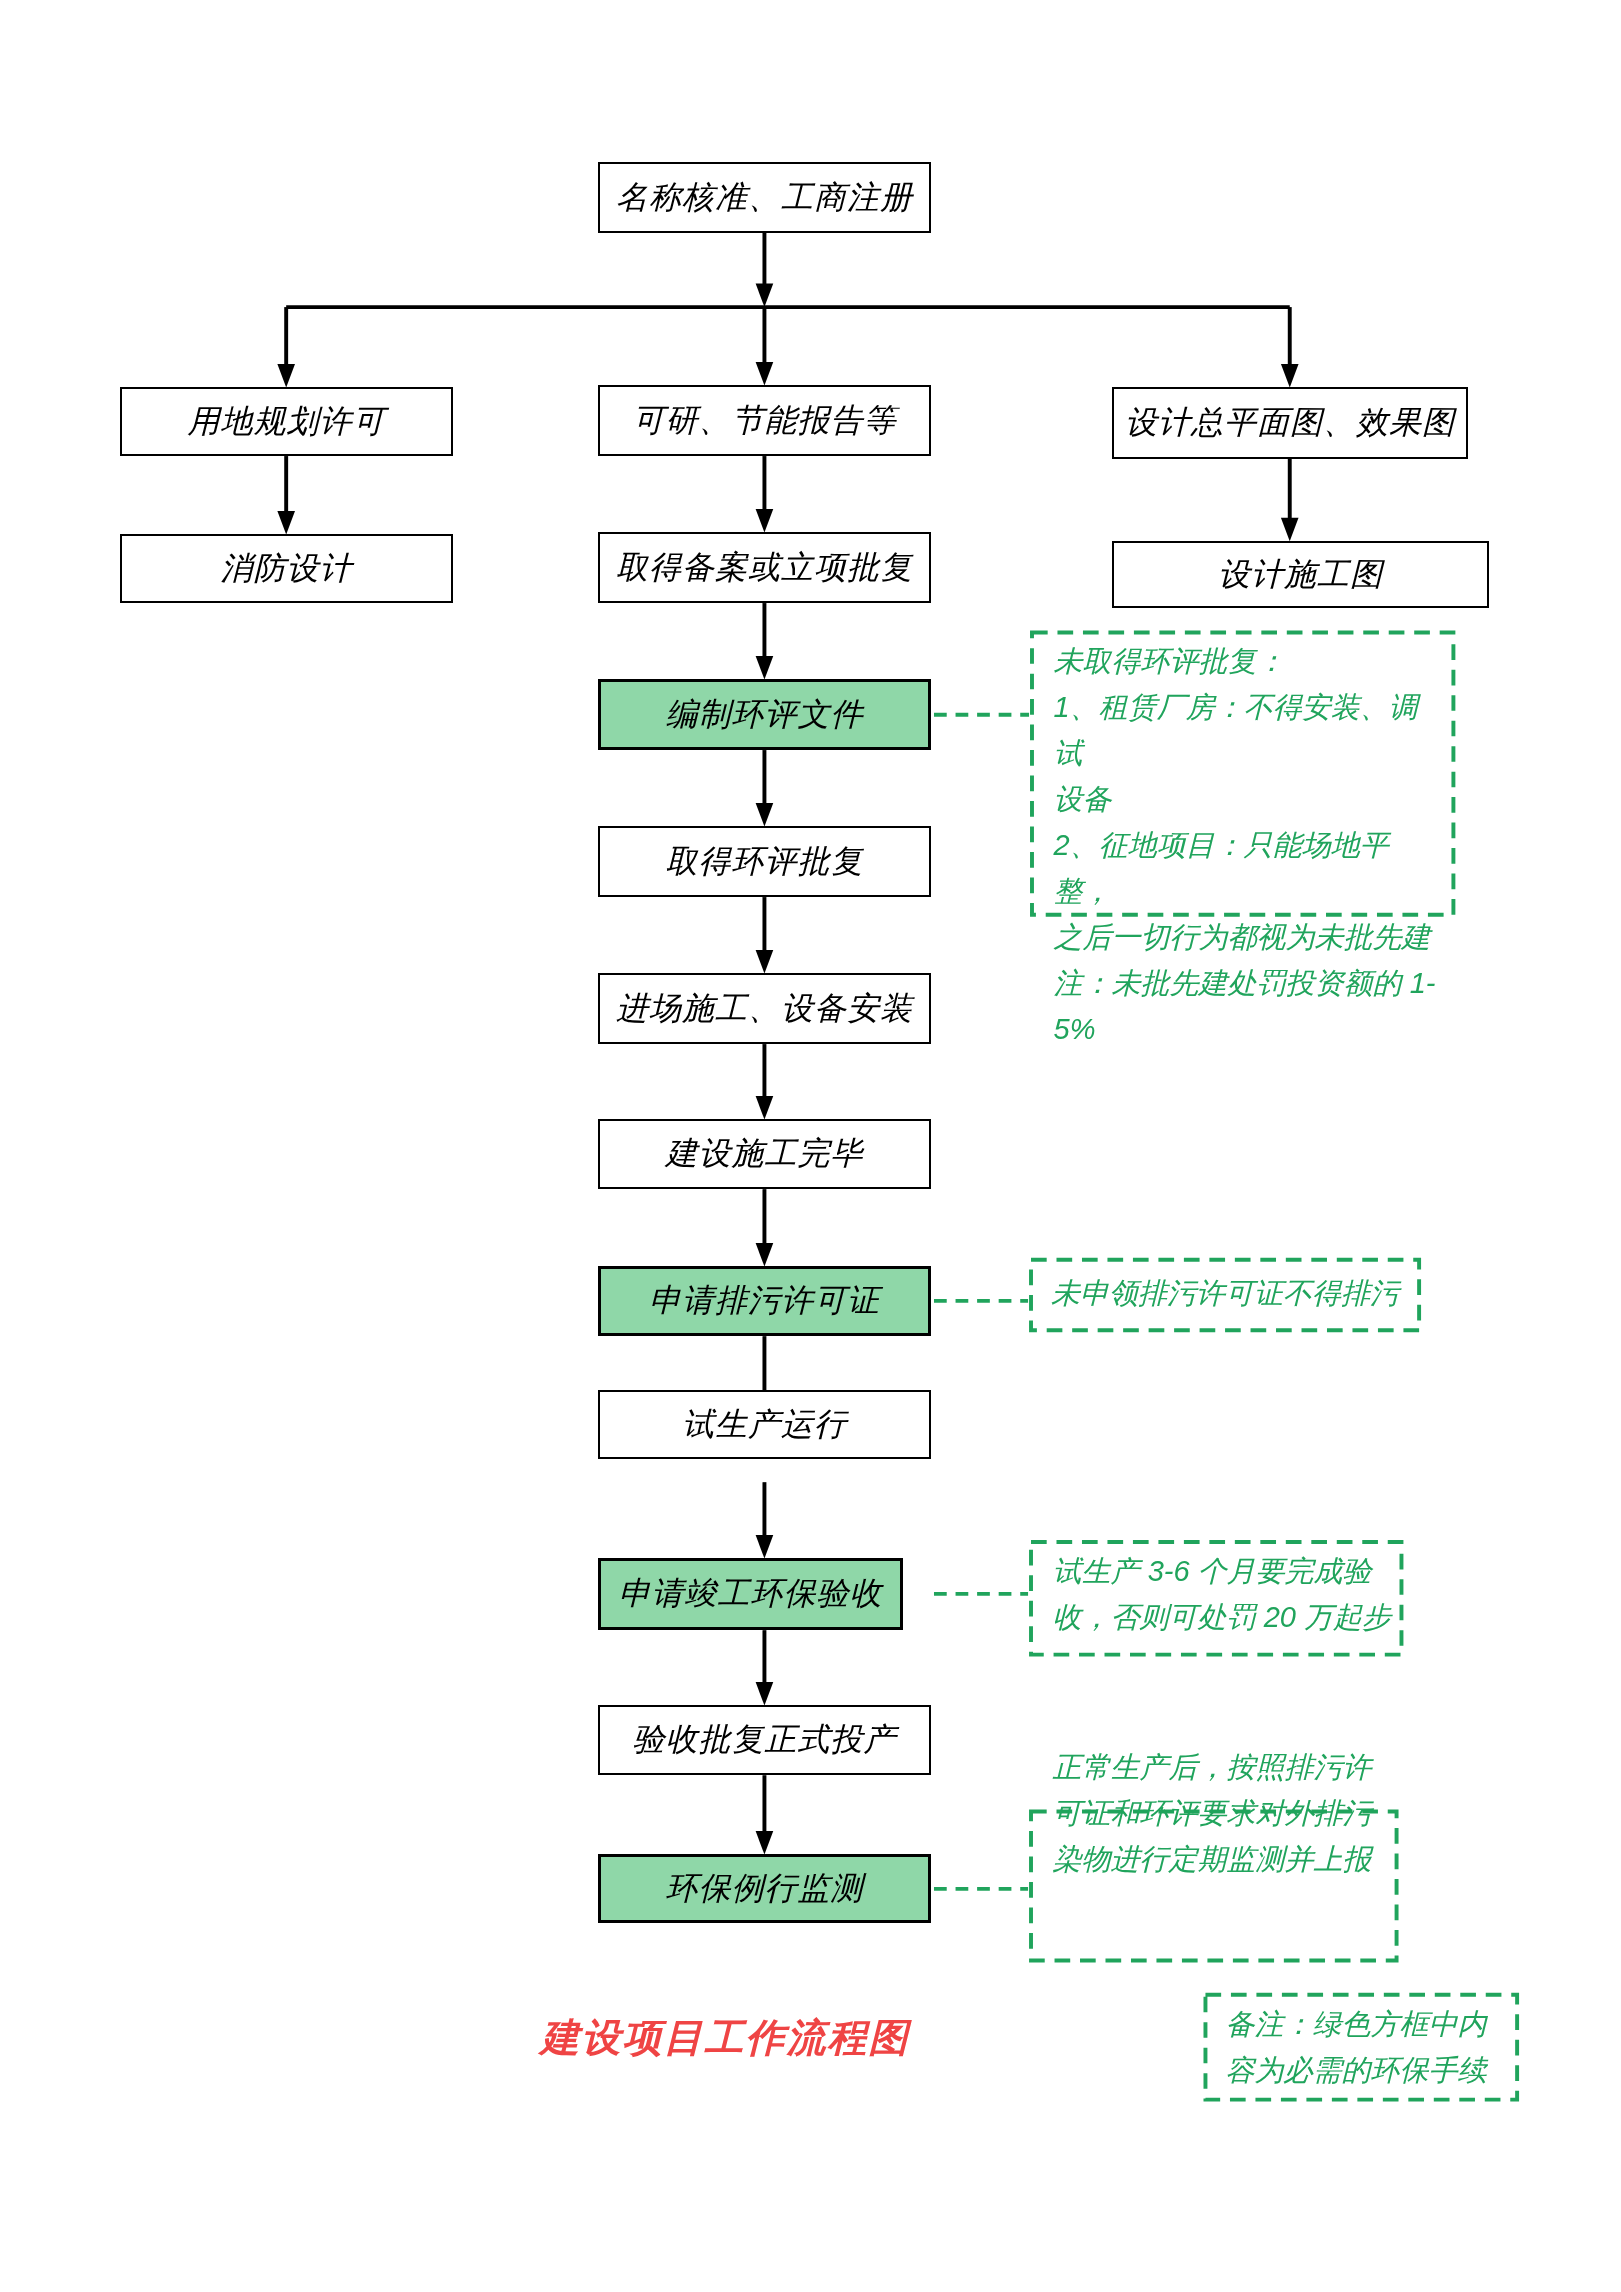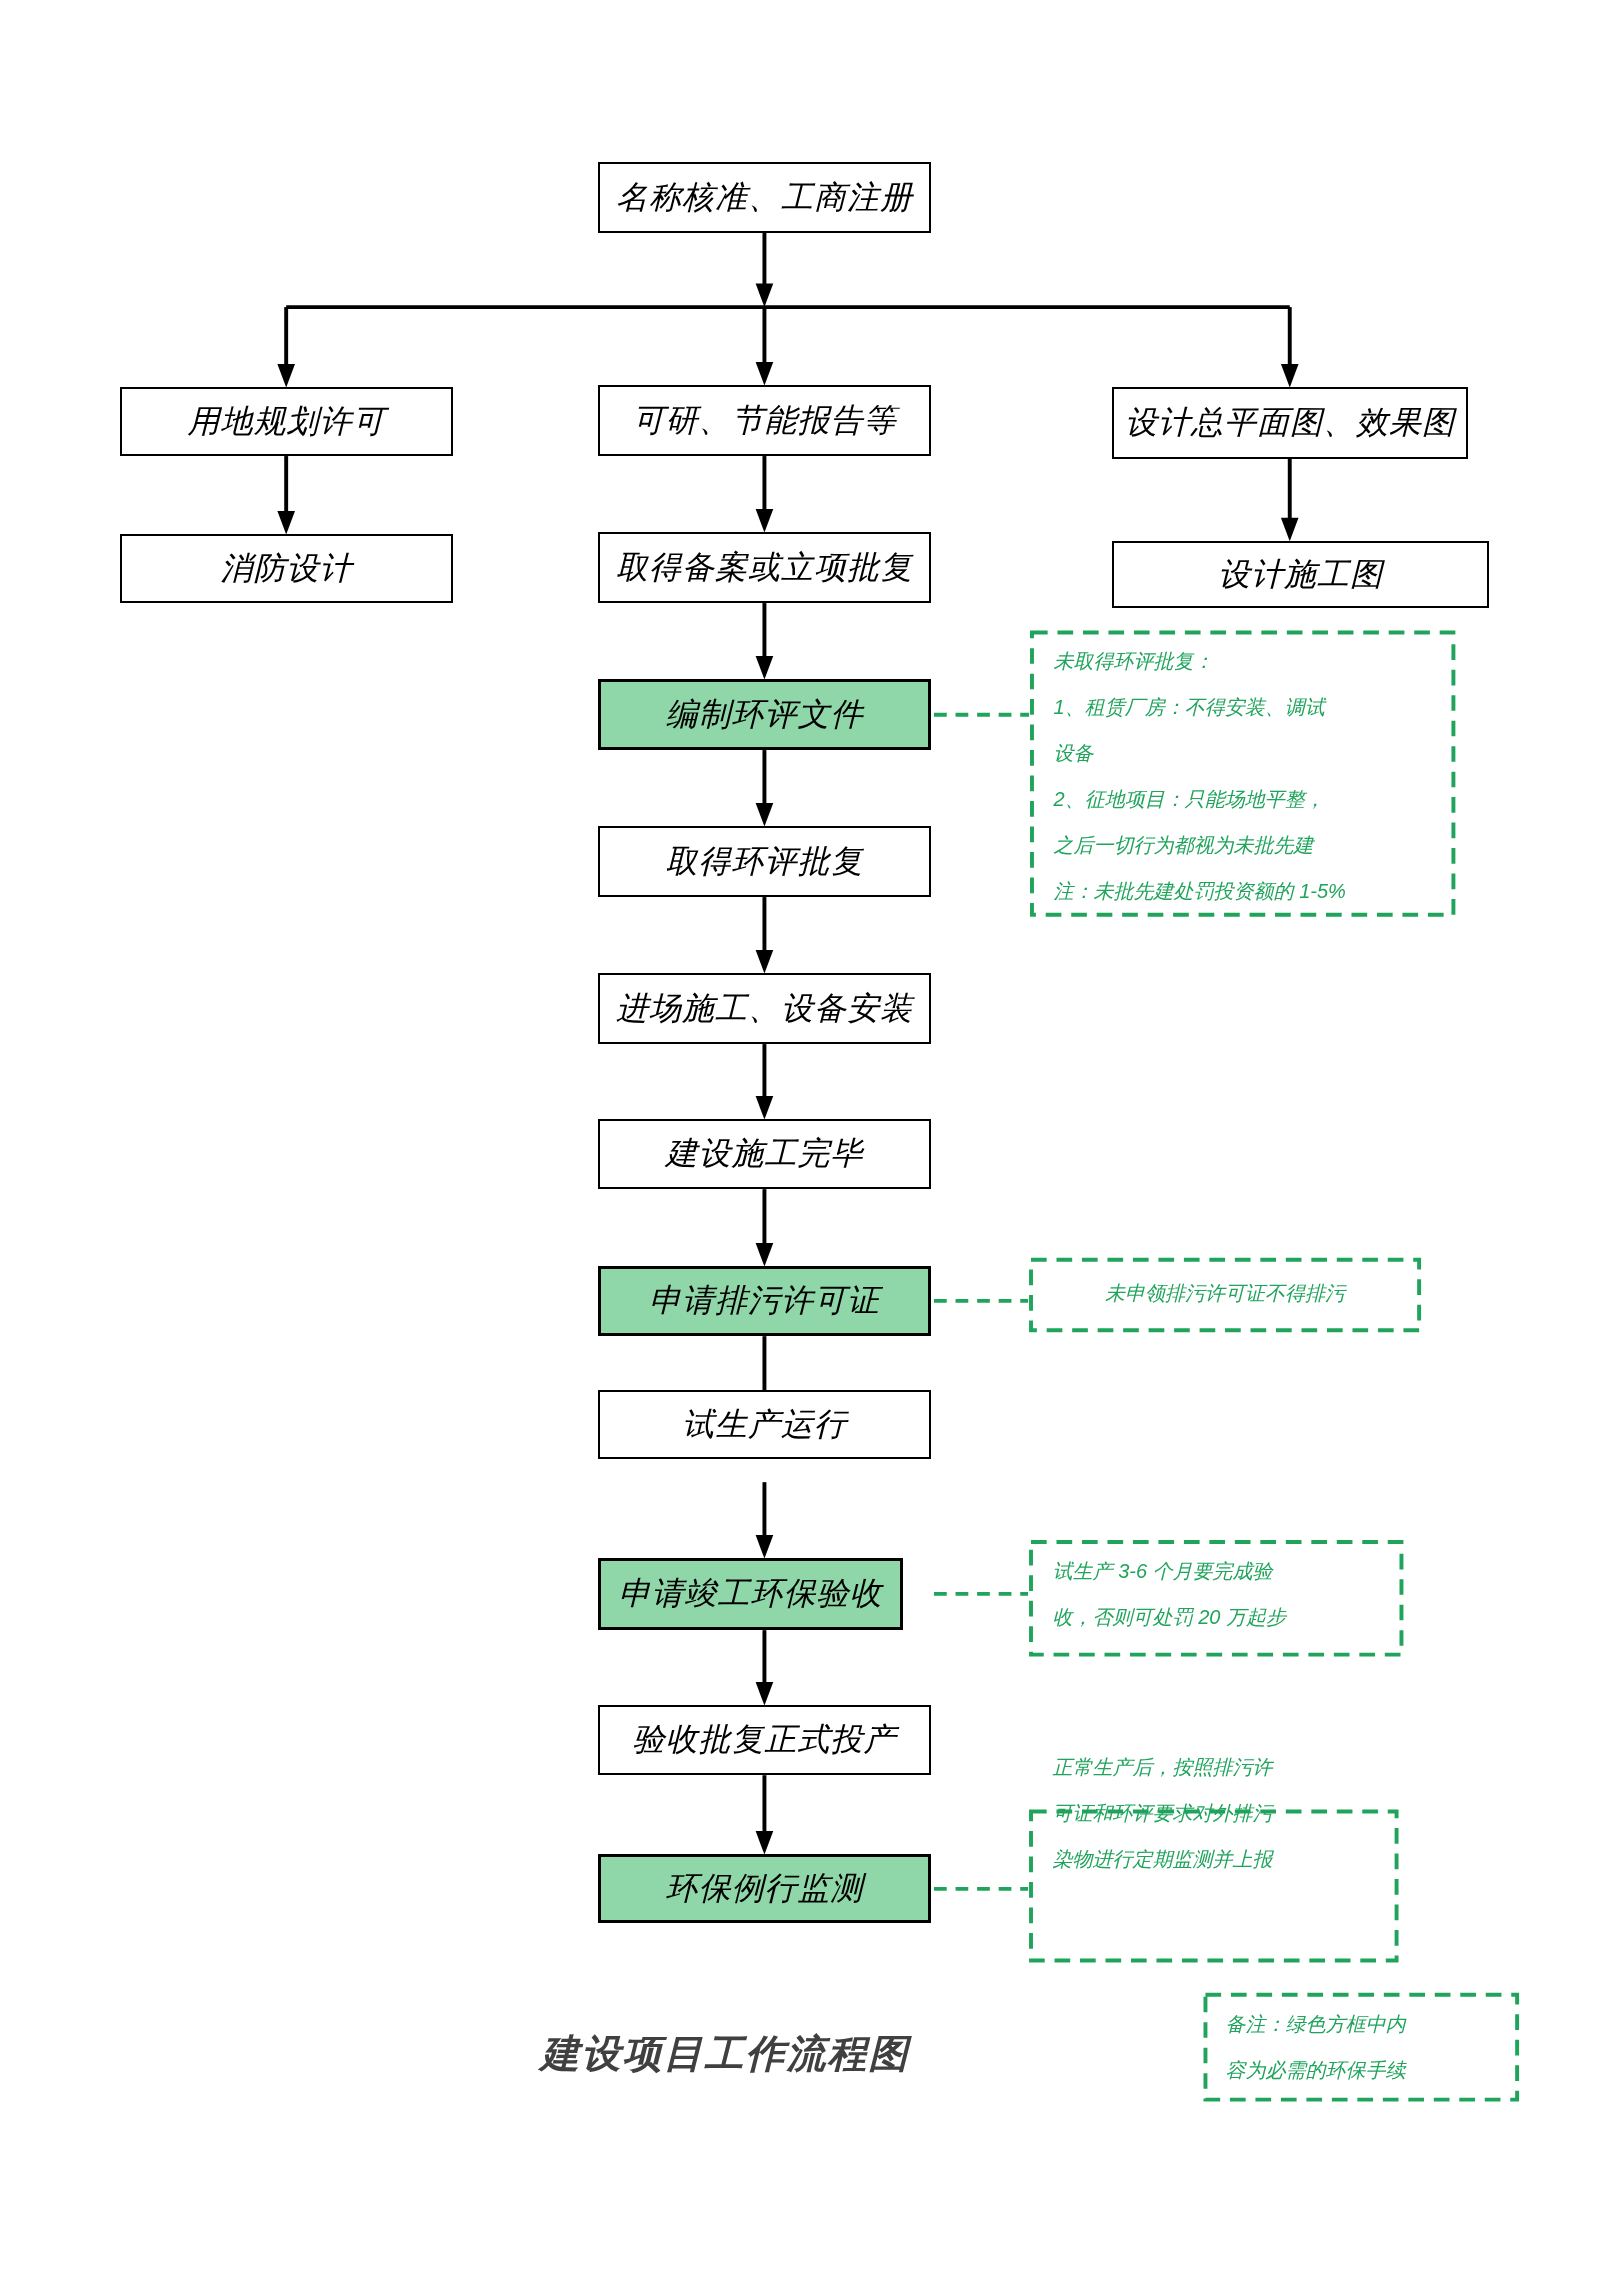--- a/index.html
+++ b/index.html
@@ -28,29 +28,29 @@
     background:#ffffff;
     border:2.9px solid var(--line-black);
     display:flex;align-items:center;justify-content:center;
     font-size:32px;color:#000;letter-spacing:1px;
     white-space:nowrap;
   }
   .node.green{background:var(--green-fill);border-width:3.9px;}
   .annotation{
     position:absolute;box-sizing:border-box;
     color:var(--green-line);
-    font-size:20px;line-height:46px;
+    font-size:29px;line-height:46px;
     padding:5.9px 9.8px 0 21.6px;
   }
   .annotation.center{text-align:center;padding:10.8px 5.9px 0 5.9px;}
   .annotation span{display:block;}
   .diagram-title{
     position:absolute;left:519px;top:2011px;width:412px;
-    text-align:center;font-size:39px;font-weight:bold;color:#404040;
-    letter-spacing:2px;white-space:nowrap;margin-top:16px;
+    text-align:center;font-size:39px;font-weight:bold;color:#ef4444;
+    letter-spacing:2px;white-space:nowrap;
   }
 </style>
 </head>
 <body>
 
 <div id="canvas">
 
   <svg id="arrow-layer" viewBox="0 0 1654 2339" xmlns="http://www.w3.org/2000/svg">
 
     <line class="flow-line" x1="780" y1="237" x2="780" y2="291"></line>

